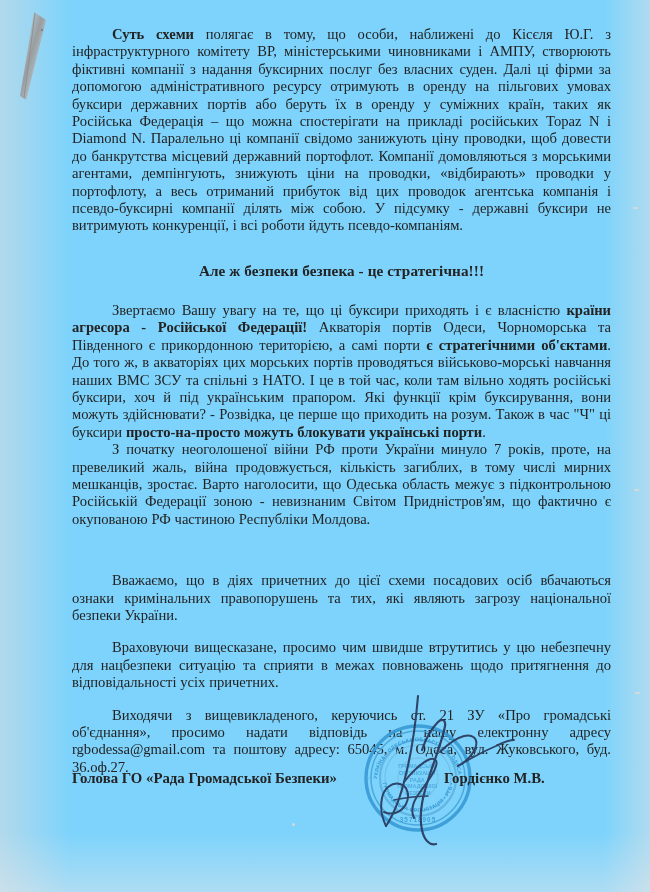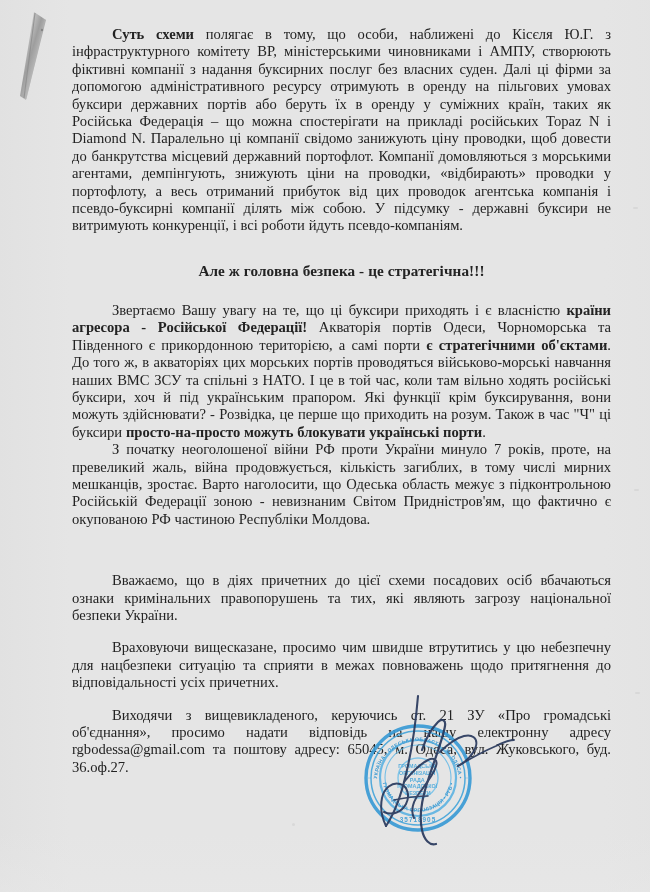--- a/index.html
+++ b/index.html
@@ -13,21 +13,21 @@
     position: relative;
     overflow: hidden;
     font-family: "Liberation Serif", "DejaVu Serif", serif;
     color: #232323;
   }
 
   
   #scan-page {
     position: absolute;
     inset: 0;
-    background: #e5e5e5;
+    background: #7dd3fc;
   }
 
   
   #scan-shade-left {
     position: absolute;
     left: 0; top: 0; bottom: 0; width: 70px;
     background: linear-gradient(to right, rgba(222,222,222,0.55), rgba(255,255,255,0));
     pointer-events: none;
   }
   #scan-shade-right {
@@ -188,21 +188,21 @@
   <div class="speck" style="left:635px;top:692px;width:5px;height:2px;border-radius:1px;"></div>
   <div class="speck" style="left:292px;top:823px;width:3px;height:3px;"></div>
 
   <div id="doc-body">
 
     <p class="para"><span class="b">Суть схеми</span><span> полягає в тому, що особи, наближені до Кісєля Ю.Г. з інфраструктурного комітету ВР, міністерськими чиновниками і АМПУ, створюють фіктивні компанії з надання буксирних послуг без власних суден.  Далі ці фірми за допомогою адміністративного ресурсу отримують в оренду на пільгових умовах буксири державних портів або беруть їх в оренду у суміжних країн, таких як Російська Федерація – що можна спостерігати на прикладі російських Topaz N і Diamond N. Паралельно ці компанії свідомо занижують ціну проводки, щоб довести до банкрутства місцевий державний портофлот. Компанії домовляються з морськими агентами, демпінгують, знижують ціни на проводки, «відбирають» проводки у портофлоту, а весь отриманий прибуток від цих проводок агентська компанія і псевдо-буксирні компанії ділять між собою. У підсумку - державні буксири не витримують конкуренції, і всі роботи йдуть псевдо-компаніям.</span></p>
 
 
     <div class="gap-xl"></div>
 
-    <h2 class="section-heading">Але ж головна безпека - це стратегічна!!!</h2>
+    <h2 class="section-heading">Але ж безпеки безпека - це стратегічна!!!</h2>
 
     <div class="gap-lg"></div>
 
     <p class="para"><span>Звертаємо Вашу увагу  на те, що ці буксири приходять і є власністю </span><span class="b">країни агресора - Російської Федерації!</span><span> Акваторія портів Одеси, Чорноморська та Південного є прикордонною територією, а самі порти </span><span class="b">є стратегічними об'єктами</span><span>. До того ж, в акваторіях цих морських портів проводяться військово-морські навчання наших ВМС ЗСУ та спільні з НАТО. І це в той час, коли там вільно ходять російські буксири, хоч й під українським прапором. Які функції крім буксирування, вони можуть здійснювати? - Розвідка, це перше що приходить на розум. Також в час "Ч" ці буксири </span><span class="b">просто-на-просто можуть блокувати українські порти</span><span>.</span></p>
 
     <p class="para">З початку неоголошеної війни РФ проти України минуло 7 років, проте, на превеликий жаль, війна продовжується,  кількість загиблих, в тому  числі мирних мешканців, зростає. Варто наголосити, що Одеська область межує з підконтрольною Російській Федерації зоною - невизнаним Світом Придністров'ям, що фактично є окупованою РФ частиною Республіки Молдова.</p>
 
     <div class="gap-lg"></div>
 
 
@@ -260,14 +260,18 @@
       <path d="M 118 6 C 116 30 112 60 106 84 C 101 106 94 124 86 136" stroke-width="2.1"></path>
       <path d="M 86 136 C 82 128 80 118 82 108 C 84 98 92 92 100 94 C 108 96 110 106 106 114 C 102 122 92 126 84 122" stroke-width="2.0"></path>
       <path d="M 104 92 C 112 82 120 74 128 70 C 134 67 138 70 136 76 C 134 84 126 94 120 102 C 114 110 110 120 114 128" stroke-width="2.0"></path>
       <path d="M 122 60 C 126 48 132 38 138 32 C 142 28 146 30 145 36 C 143 48 136 66 130 84 C 124 102 118 122 122 140 C 124 150 130 156 136 154" stroke-width="2.2"></path>
       <path d="M 140 62 C 148 54 156 48 164 46 C 172 44 178 48 176 56 C 174 64 166 72 158 76" stroke-width="1.9"></path>
       <path d="M 158 76 C 168 70 182 62 196 56 C 204 52 210 50 214 50" stroke-width="1.8"></path>
       <path d="M 94 110 C 104 108 116 106 128 106" stroke-width="1.5"></path>
     </g>
   </svg>
 
+  <div id="signature-row">
+    <div id="signature-title">Голова ГО «Рада Громадської Безпеки»</div>
+    <div id="signature-name">Гордієнко М.В.</div>
+  </div>
 
 </div>
 
 </body></html>

